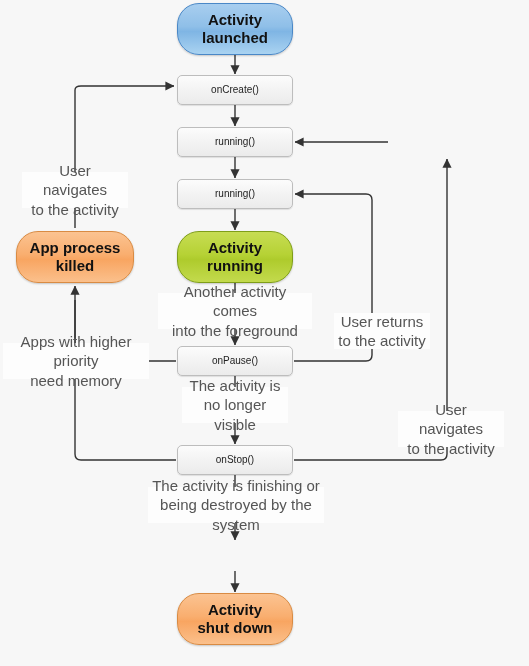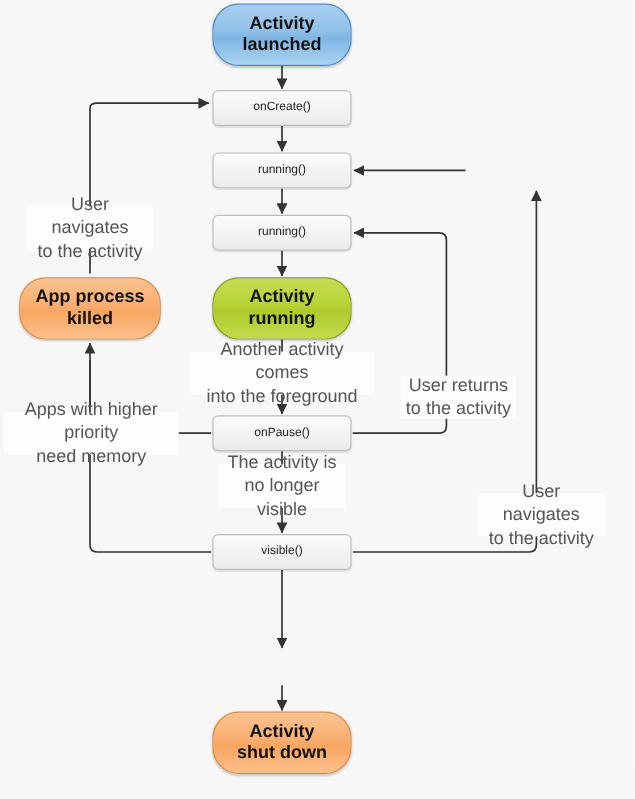--- a/index.html
+++ b/index.html
@@ -147,21 +147,21 @@
 
   <div class="node state state-green" style="left:177px; top:231px; width:116px; height:52px;">
     <span>Activity<br>running</span>
   </div>
 
   <div class="node callback" style="left:177px; top:346px; width:116px; height:30px;">
     <span>onPause()</span>
   </div>
 
   <div class="node callback" style="left:177px; top:445px; width:116px; height:30px;">
-    <span>visible()</span>
+    <span>onStop()</span>
   </div>
 
 
   <div class="node state state-orange" style="left:177px; top:593px; width:116px; height:52px;">
     <span>Activity<br>shut down</span>
   </div>
 
 
   <div class="node state state-orange" style="left:16px; top:231px; width:118px; height:52px;">
     <span>App process<br>killed</span>
@@ -184,14 +184,17 @@
   </div>
 
   <div class="edge-label" style="left:182px; top:387px; width:106px; height:36px;">
     <span>The activity is<br>no longer visible</span>
   </div>
 
   <div class="edge-label" style="left:398px; top:411px; width:106px; height:36px;">
     <span>User navigates<br>to the activity</span>
   </div>
 
+  <div class="edge-label" style="left:148px; top:487px; width:176px; height:36px;">
+    <span>The activity is finishing or<br>being destroyed by the system</span>
+  </div>
 
 </div>
 
 </body></html>

